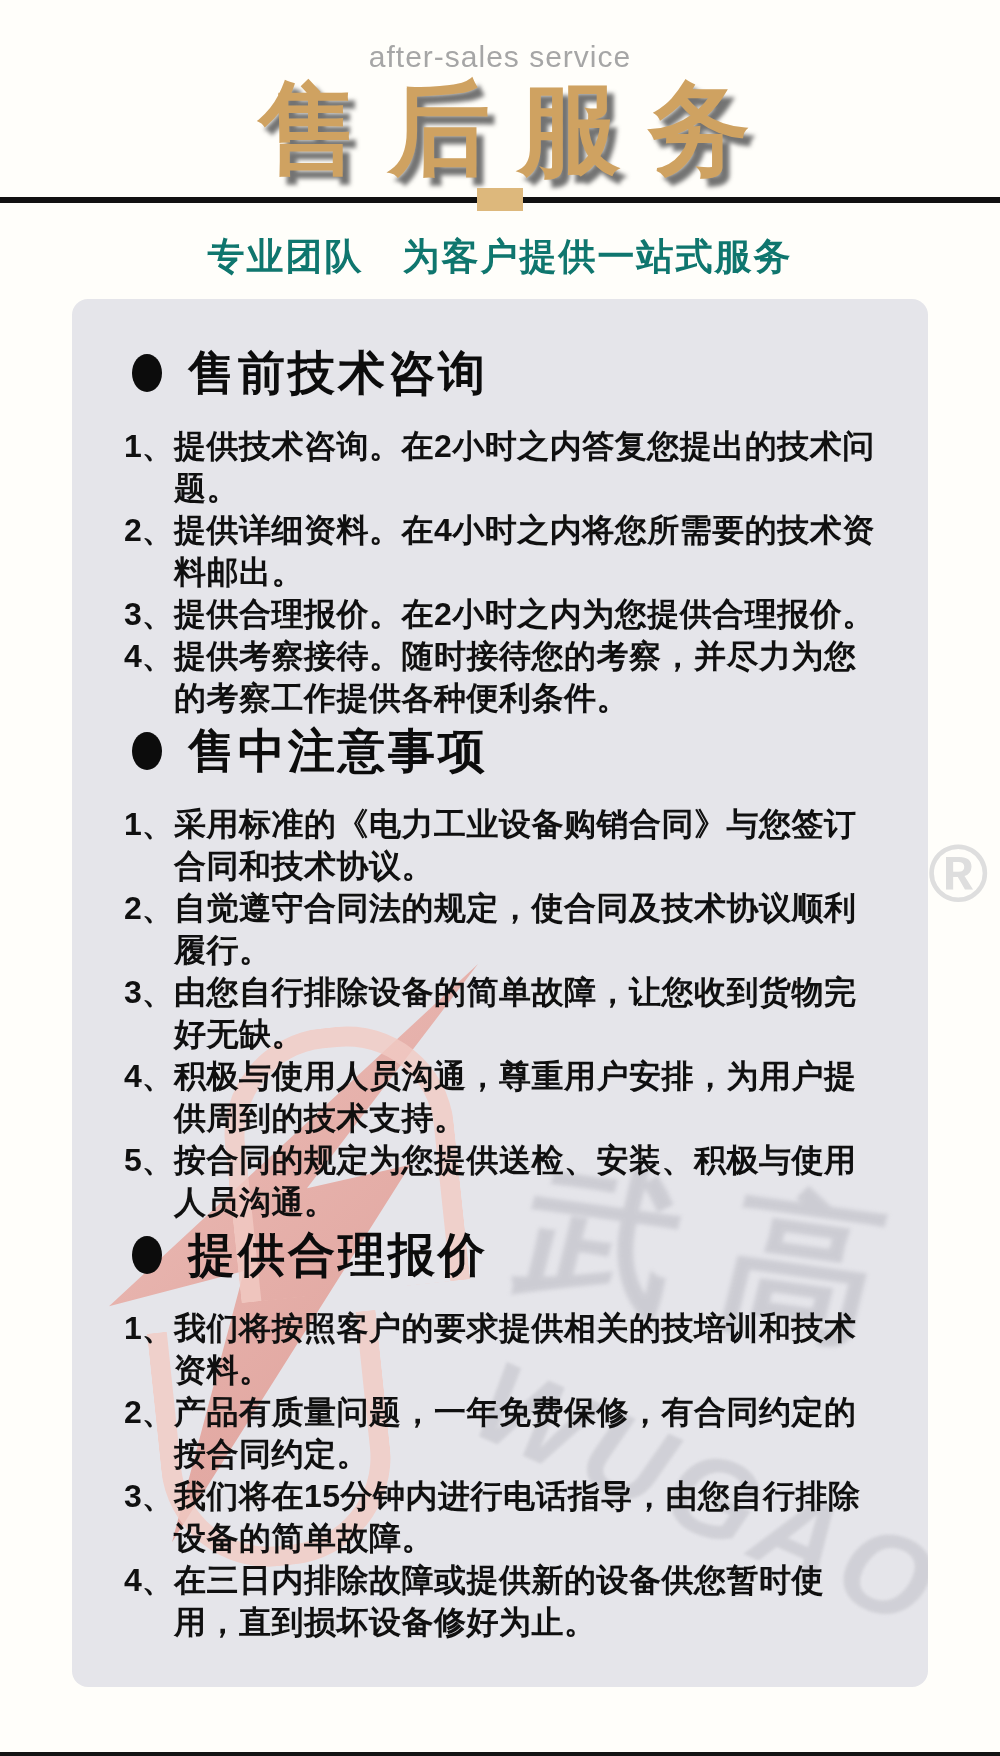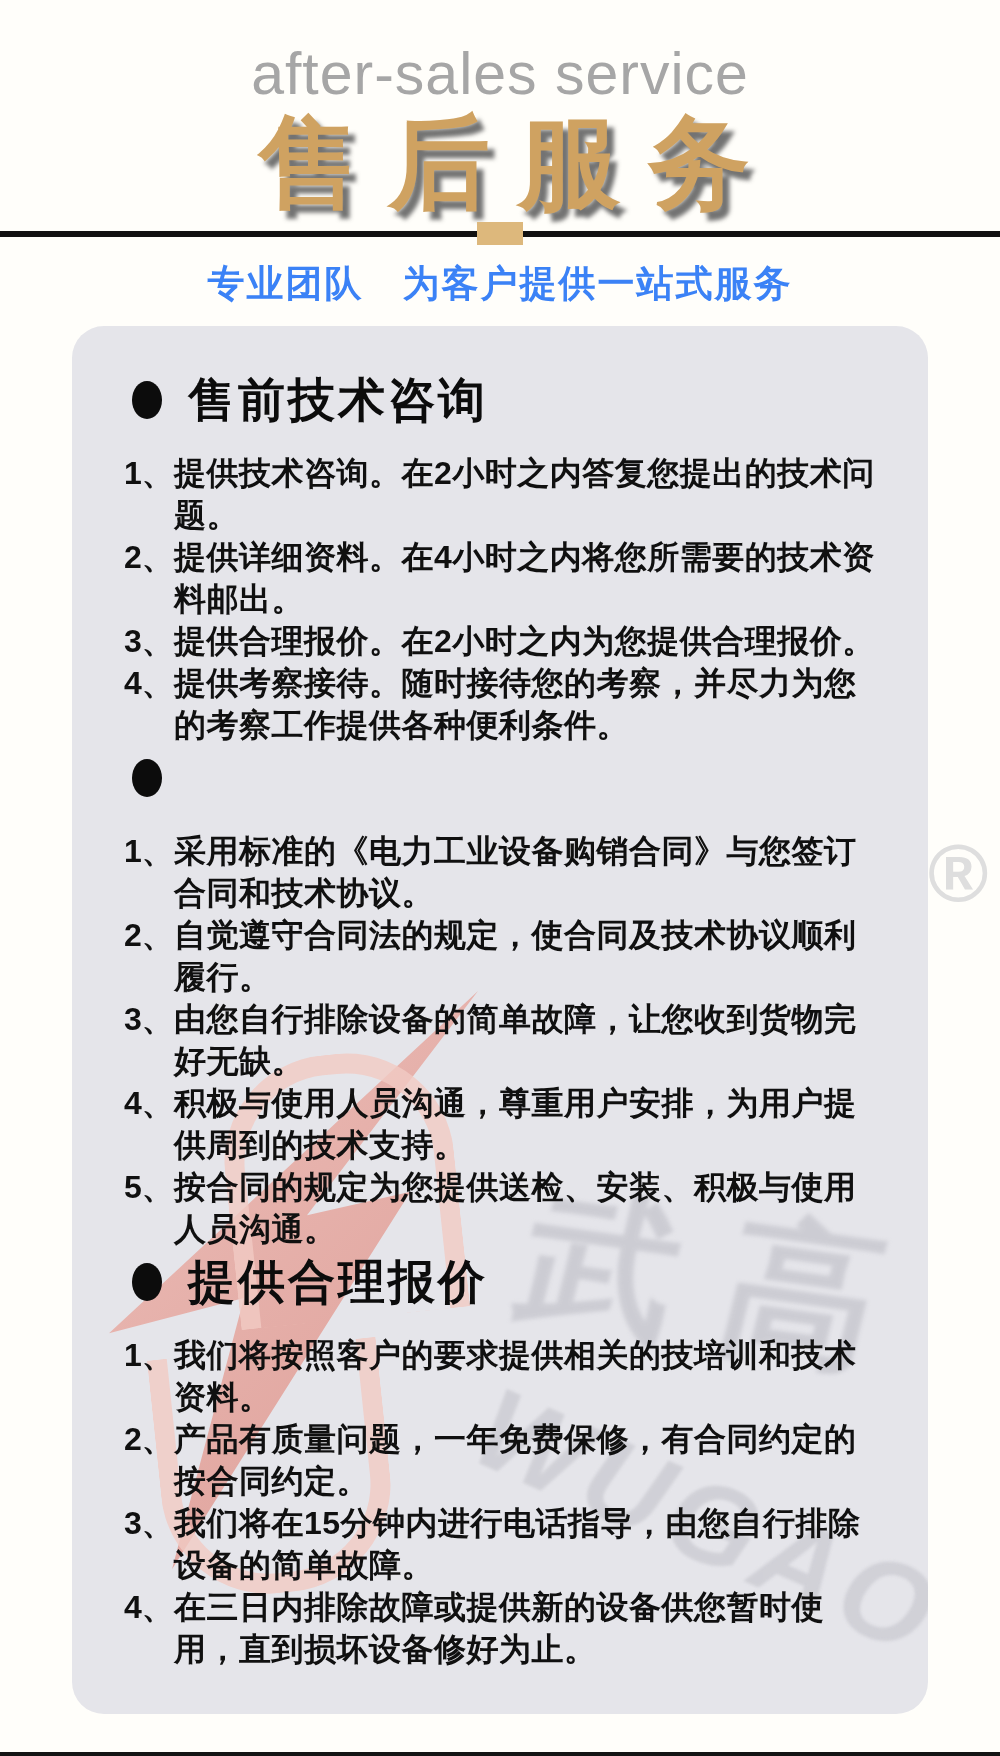--- a/index.html
+++ b/index.html
@@ -9,21 +9,21 @@
     margin:0 auto;
     background:#fffefa;
     overflow:hidden;
     font-family:"Liberation Sans", sans-serif;
     color:#111;
   }
   
   .en-subtitle{
     margin-top:40px;
     text-align:center;
-    font-size:59px;
+    font-size:30px;
     color:#a6a6a6;
     letter-spacing:1px;
   }
   .cn-title{
     margin-top:2px;
     padding-left:36px;
     text-align:center;
     font-size:102px;
     font-weight:bold;
     letter-spacing:28px;
@@ -38,34 +38,34 @@
     background:#111;
   }
   .divider .gold-chip{
     position:absolute;
     left:50%;top:-9px;
     width:46px;height:23px;
     margin-left:-23px;
     background:#ddb87c;
   }
   .tagline{
-    margin-top:22px;
+    margin-top:29px;
     text-align:center;
     font-size:37px;
     font-weight:bold;
-    color:#3b82f6;
+    color:#0f766e;
     letter-spacing:2px;
   }
   
   .panel{
     position:relative;
     margin:17px auto 0 auto;
     width:856px;height:1388px;
     background:#e5e5ea;
-    border-radius:32px;
+    border-radius:16px;
     overflow:hidden;
   }
   .panel-content{
     position:relative;
     z-index:2;
     padding:42px 44px 30px 52px;
   }
   .sec-head{
     display:flex;
     align-items:center;
@@ -230,20 +230,21 @@
             <div class="item">
               <span class="num">4、</span>
               <span class="txt">提供考察接待。随时接待您的考察，并尽力为您的考察工作提供各种便利条件。</span>
             </div>
           </div>
   </div>
 
   <div class="section">
     <div class="sec-head">
       <span class="bullet"></span>
+      <span class="label">售中注意事项</span>
     </div>
     <div class="items">
             <div class="item">
               <span class="num">1、</span>
               <span class="txt">采用标准的《电力工业设备购销合同》与您签订合同和技术协议。</span>
             </div>
             <div class="item">
               <span class="num">2、</span>
               <span class="txt">自觉遵守合同法的规定，使合同及技术协议顺利履行。</span>
             </div>

